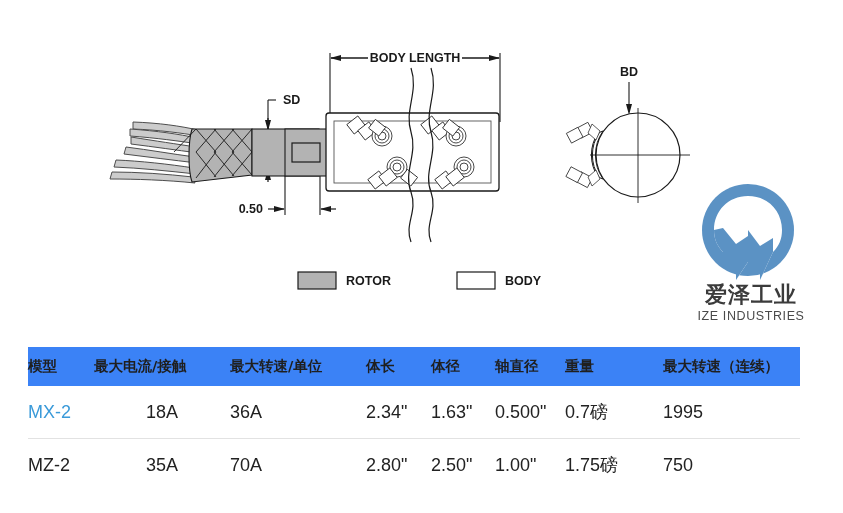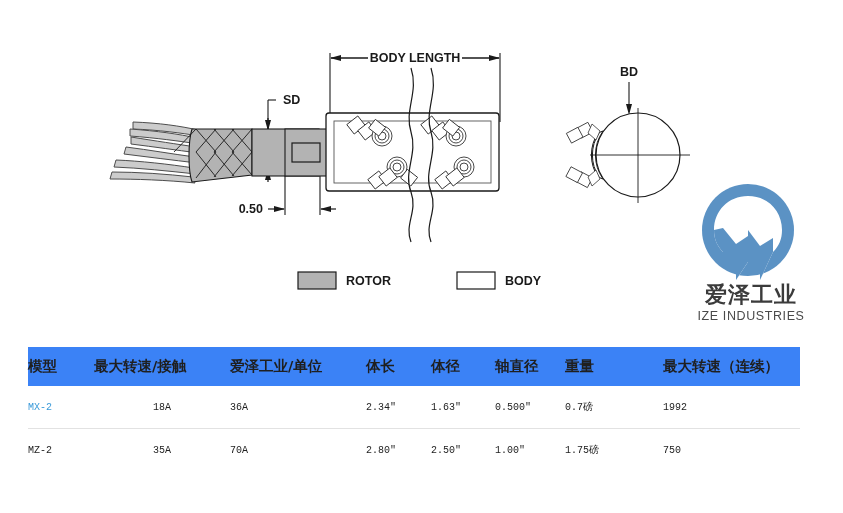--- a/index.html
+++ b/index.html
@@ -86,22 +86,22 @@
     font-family: "DejaVu Sans", sans-serif;
     font-size: 14.5px;
     font-weight: bold;
     color: #1f1f1f;
     padding: 10px 0 10px 0;
     height: 16px;
     vertical-align: middle;
     white-space: nowrap;
   }
   #spec-table tbody td {
-    font-family: Liberation Mono, monospace;
-    font-size: 10px;
+    font-family: Liberation Sans, sans-serif;
+    font-size: 18px;
     color: #222222;
     padding: 14px 0 14px 0;
     border-top: 1px solid #e2e2e2;
     vertical-align: middle;
     white-space: nowrap;
   }
   #spec-table tbody tr:first-child td {
     border-top: none;
   }
   #spec-table tbody td.model-link {
@@ -298,39 +298,39 @@
     <div id="logo-en-text">IZE INDUSTRIES</div>
     <div id="logo-cn-text">爱泽工业</div>
   </div>
 </div>
 
 <div id="spec-table-wrap">
   <table id="spec-table">
     <thead>
       <tr>
         <th class="c1">模型</th>
-        <th class="c2">最大转速/接触</th>
-        <th class="c3">爱泽工业/单位</th>
+        <th class="c2">最大电流/接触</th>
+        <th class="c3">最大转速/单位</th>
         <th class="c4">体长</th>
         <th class="c5">体径</th>
         <th class="c6">轴直径</th>
         <th class="c7">重量</th>
         <th class="c8">最大转速（连续）</th>
       </tr>
     </thead>
     <tbody>
       <tr>
         <td class="c1 model-link">MX-2</td>
         <td class="c2">18A</td>
         <td class="c3">36A</td>
         <td class="c4">2.34"</td>
         <td class="c5">1.63"</td>
         <td class="c6">0.500"</td>
         <td class="c7">0.7磅</td>
-        <td class="c8">1992</td>
+        <td class="c8">1995</td>
       </tr>
       <tr>
         <td class="c1">MZ-2</td>
         <td class="c2">35A</td>
         <td class="c3">70A</td>
         <td class="c4">2.80"</td>
         <td class="c5">2.50"</td>
         <td class="c6">1.00"</td>
         <td class="c7">1.75磅</td>
         <td class="c8">750</td>

